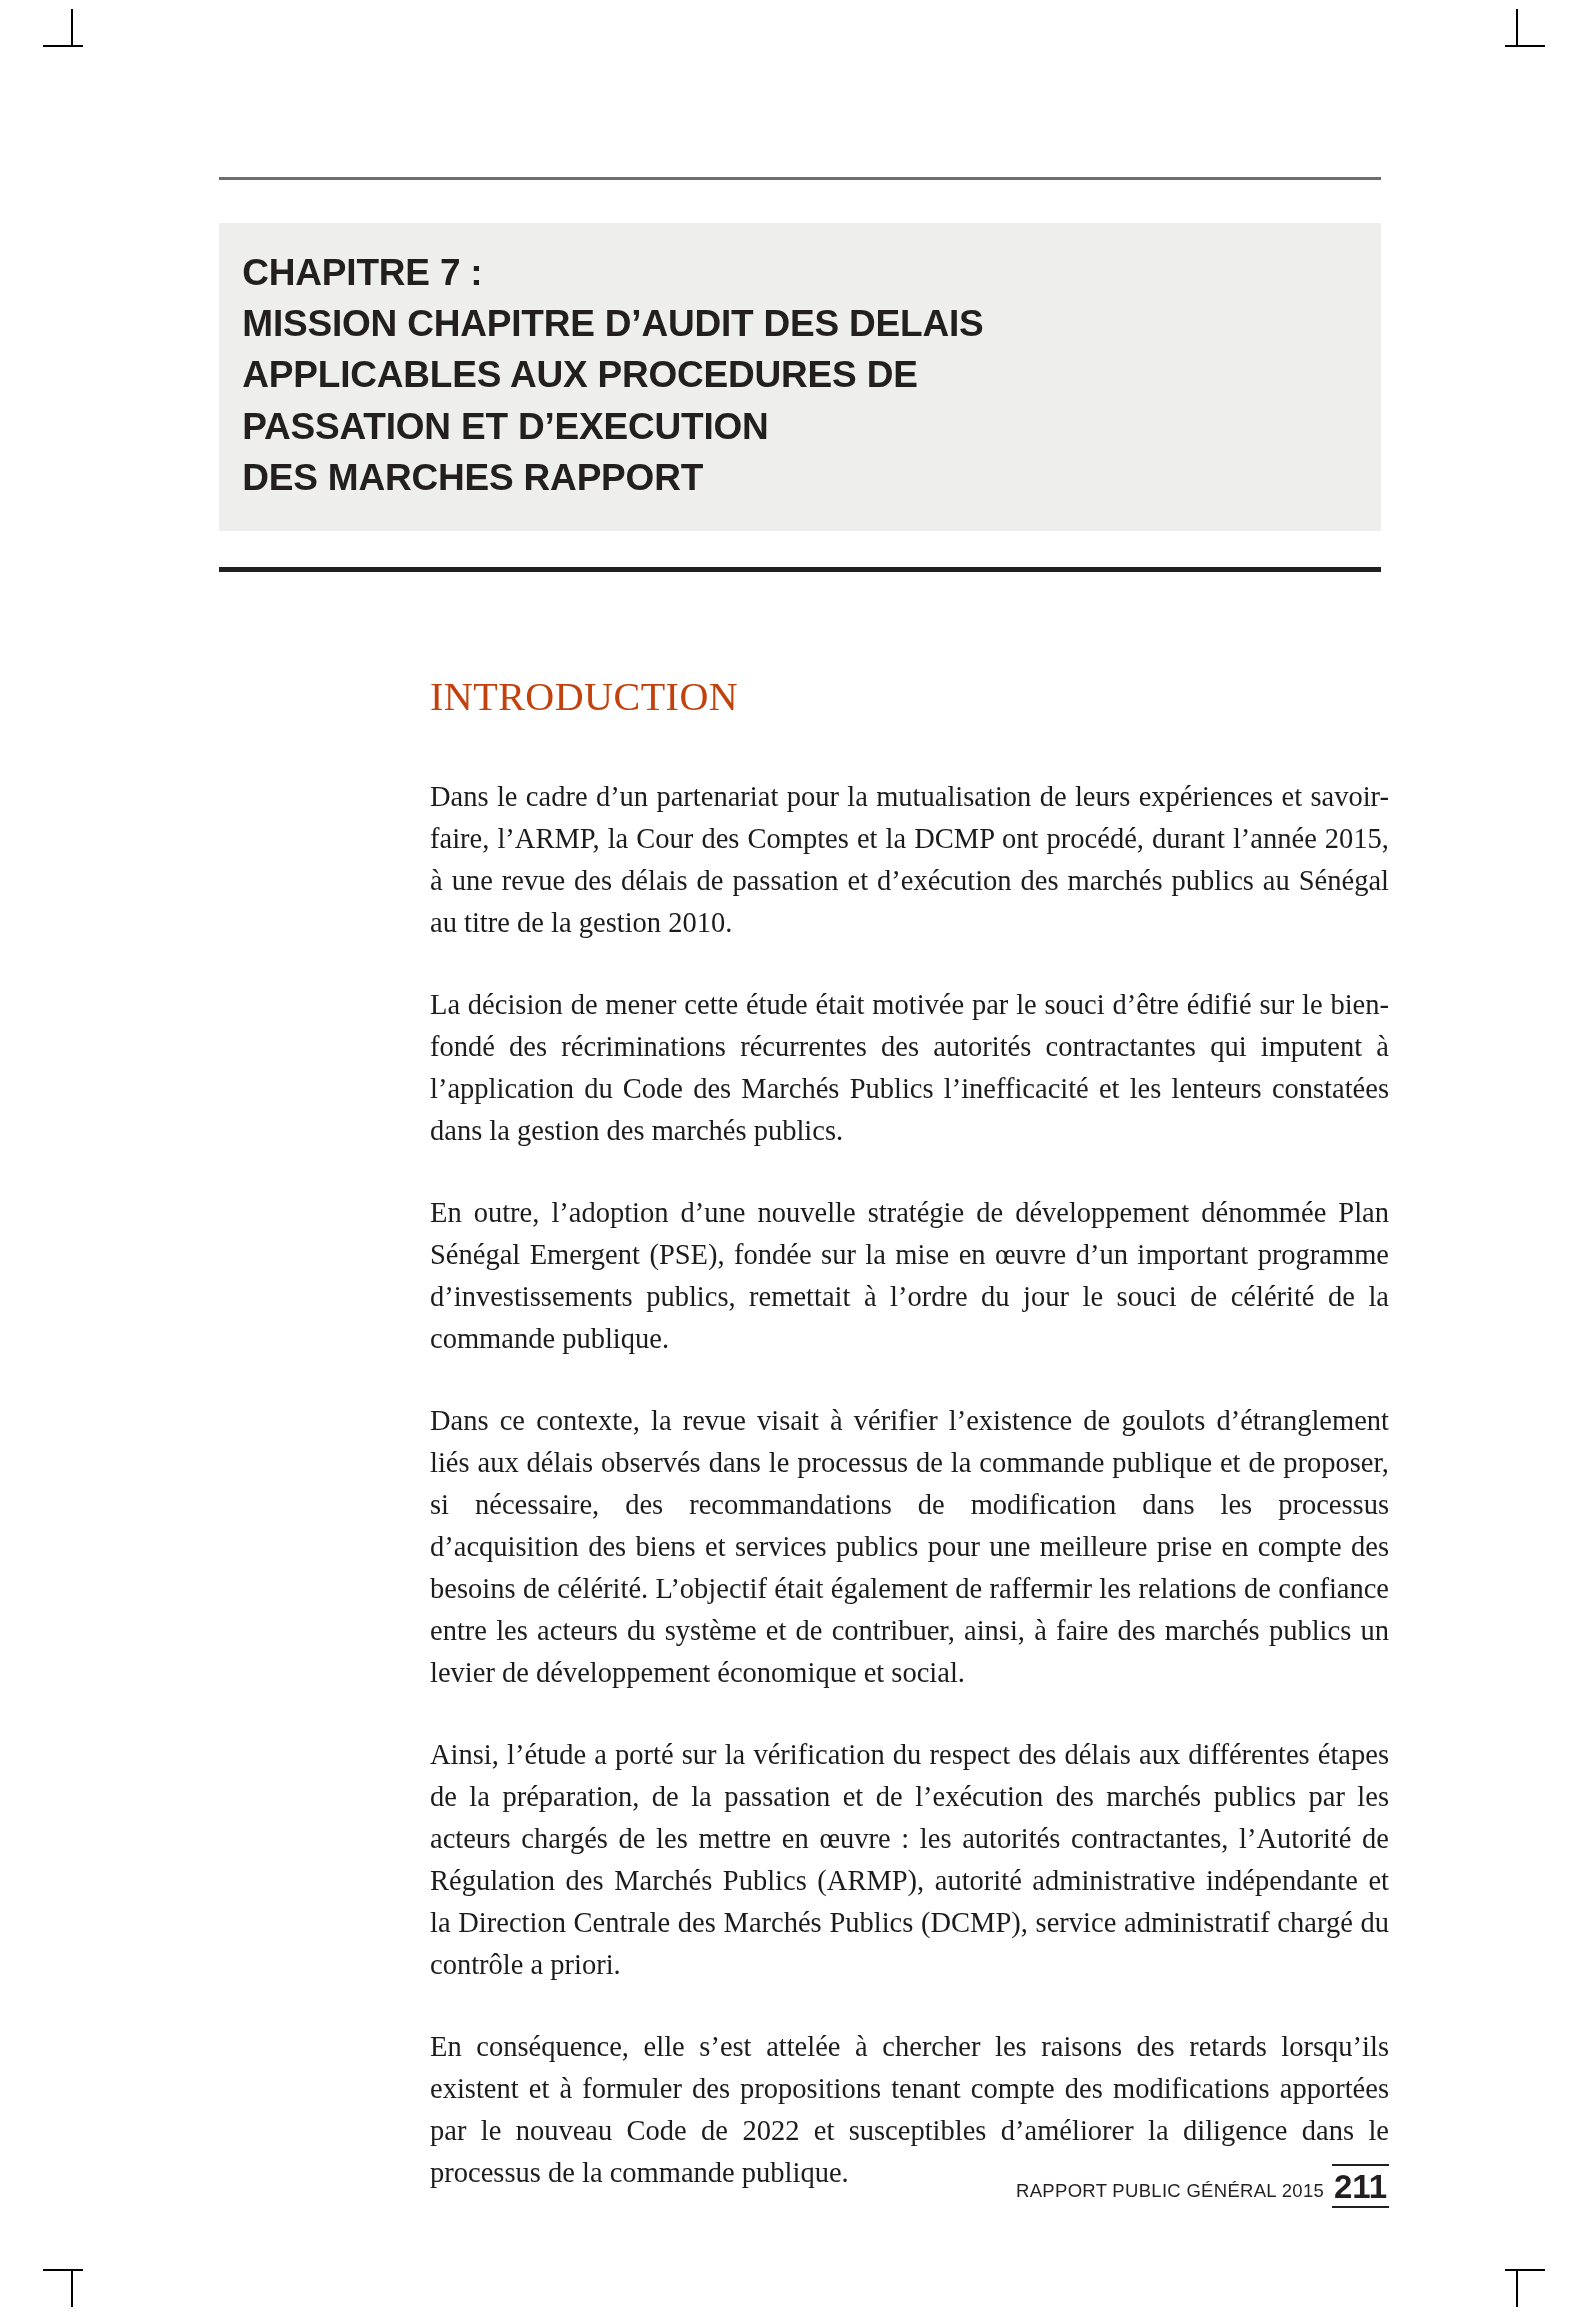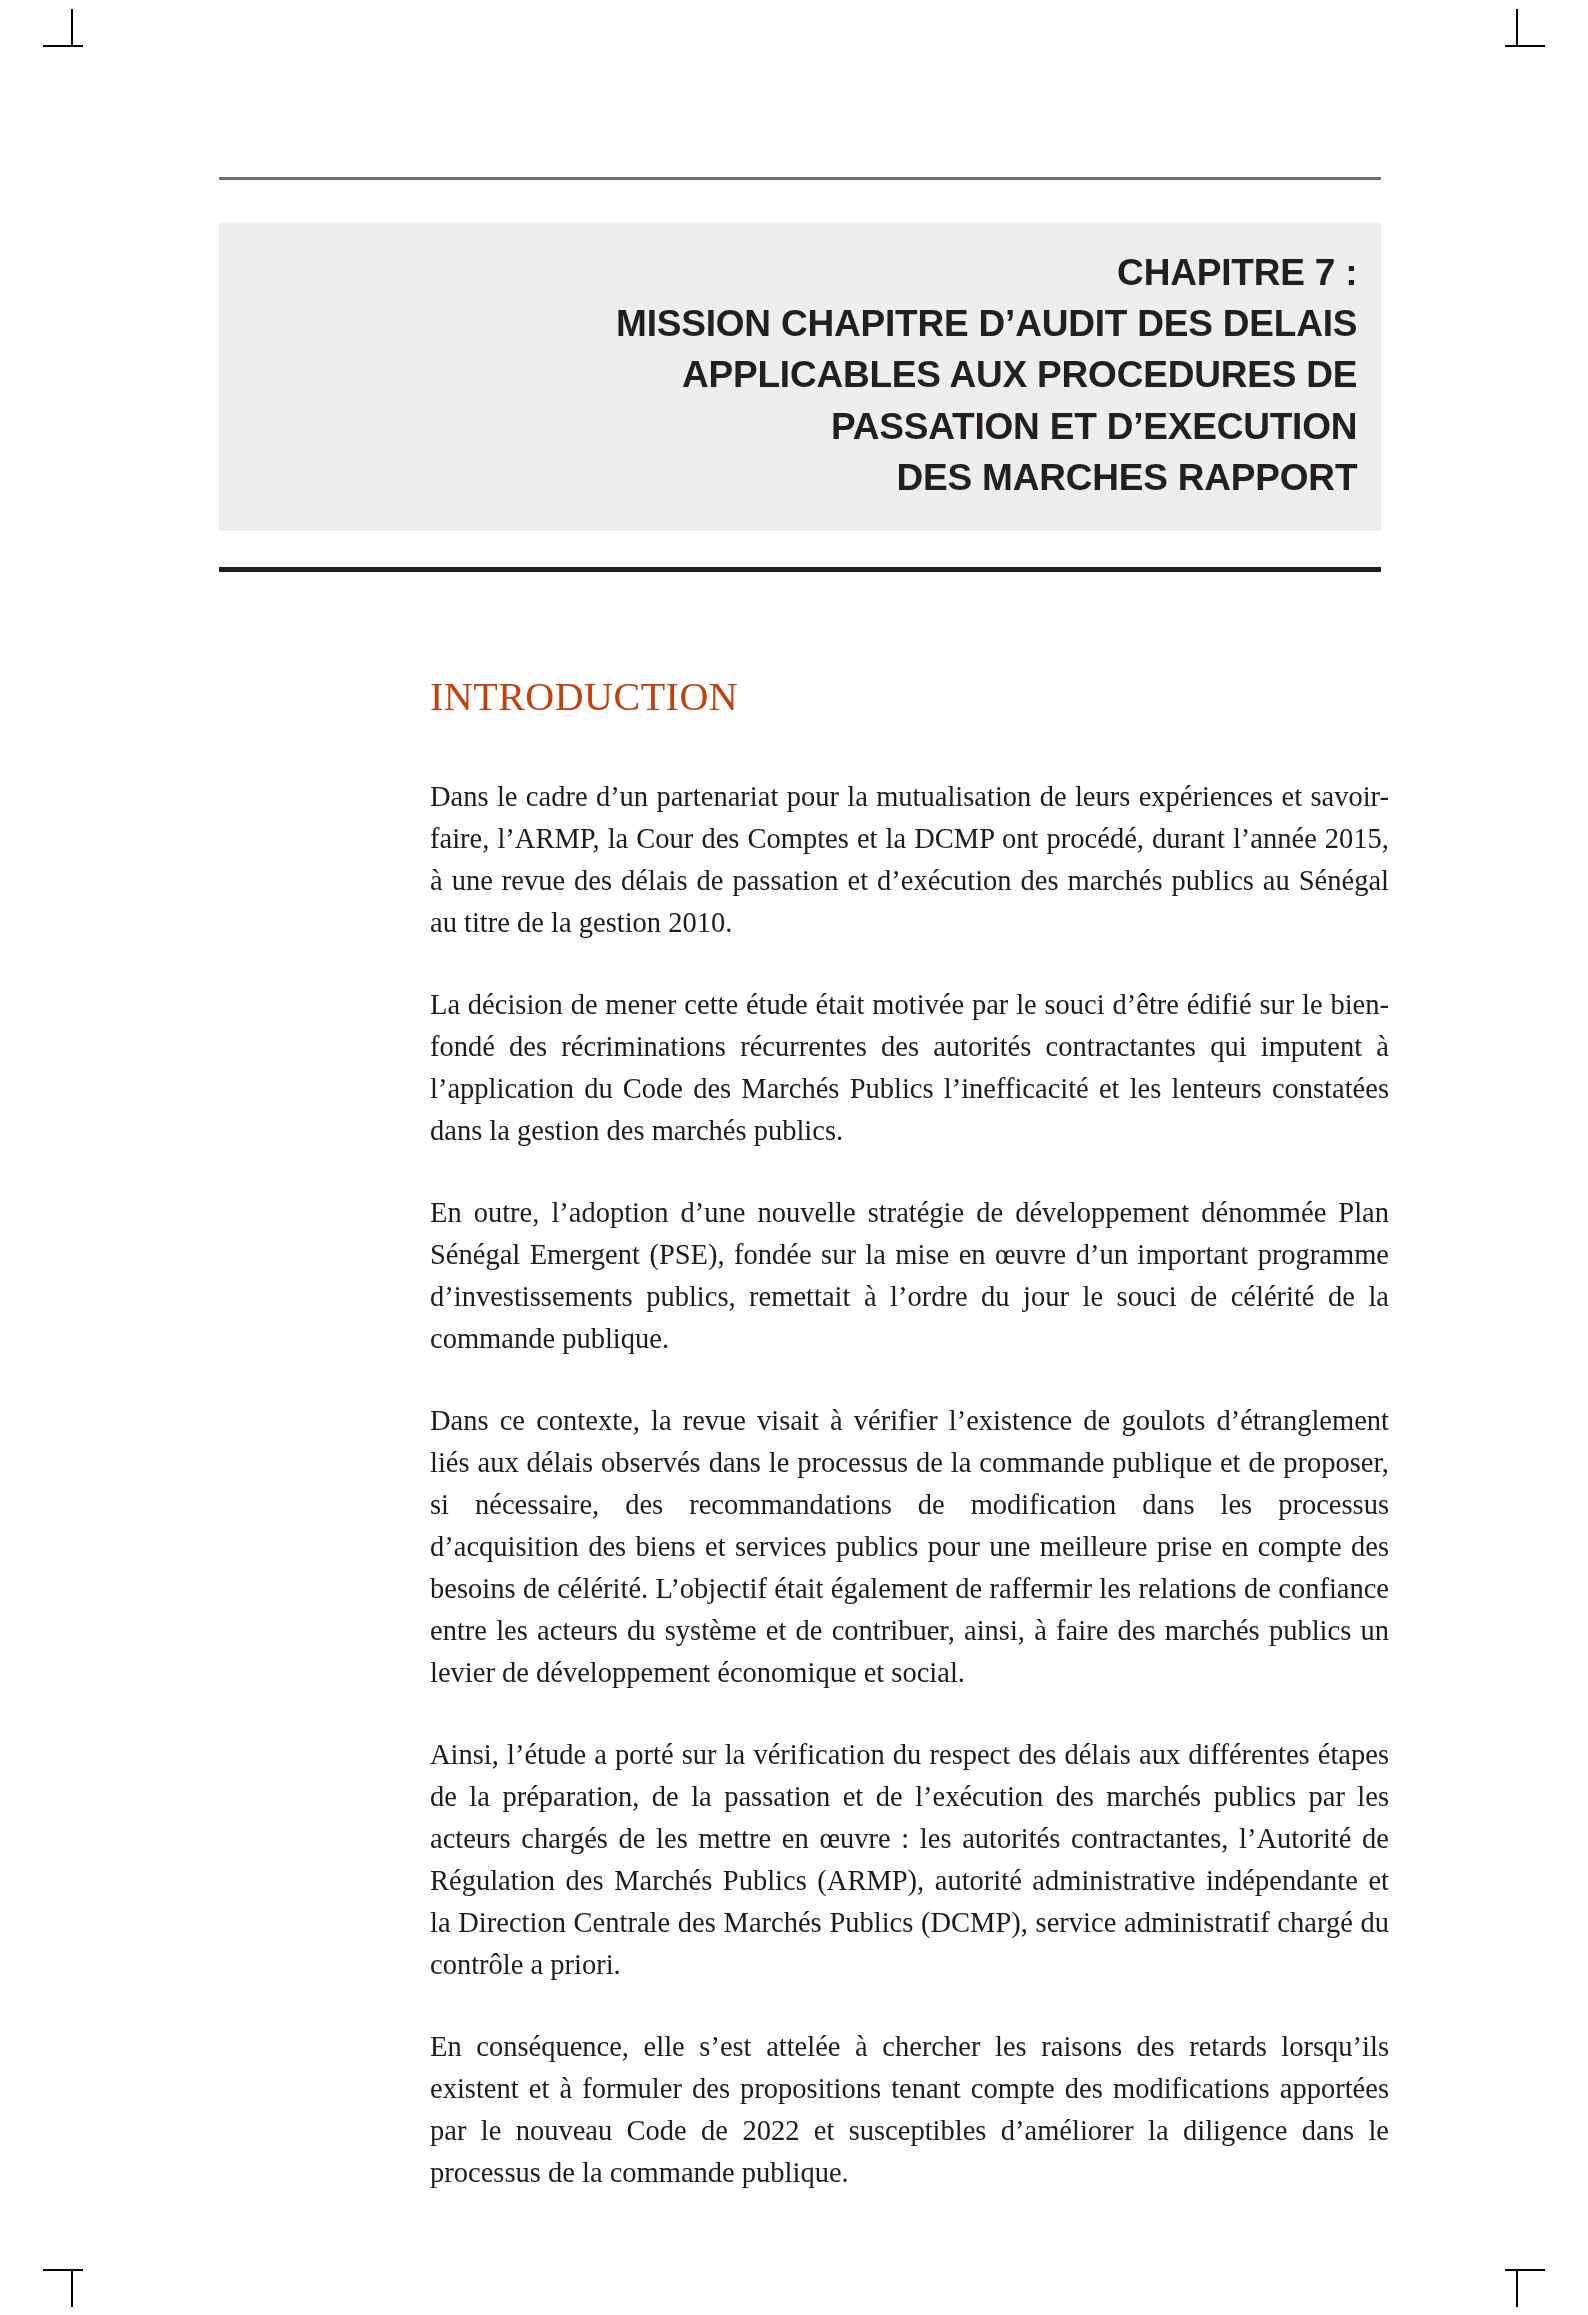--- a/index.html
+++ b/index.html
@@ -49,21 +49,21 @@
     background: #6e6e72;
   }
   .title-box {
     position: absolute;
     left: 1.8px;
     top: 223px;
     width: 1162px;
     background: #eeeeec;
     padding: 23.5px 23.5px 27px 23.5px;
     box-sizing: border-box;
-    text-align: right;
+    text-align: left;
   }
   .title-line {
     font-family: "Liberation Sans", sans-serif;
     font-weight: bold;
     font-size: 37px;
     line-height: 1.39;
     letter-spacing: -0.2px;
     color: #231f20;
     white-space: nowrap;
   }
@@ -168,15 +168,19 @@
 
   <div class="body-col">
     <p class="para">Dans le cadre d’un partenariat pour la mutualisation de leurs expériences et savoir-faire, l’ARMP, la Cour des Comptes et la DCMP ont procédé, durant l’année 2015, à une revue des délais de passation et d’exécution des marchés  publics au Sénégal au titre de la gestion 2010.</p>
     <p class="para">La décision de mener cette étude était motivée par le souci d’être édifié sur le bien-fondé des récriminations récurrentes des autorités contractantes qui imputent à l’application du Code des Marchés Publics l’inefficacité et les lenteurs constatées dans la gestion des marchés publics.</p>
     <p class="para">En outre, l’adoption d’une nouvelle stratégie de développement dénommée Plan Sénégal Emergent (PSE), fondée sur la mise en œuvre d’un important programme d’investissements publics, remettait à l’ordre du jour le souci de célérité de la commande publique.</p>
     <p class="para">Dans ce contexte, la revue visait à vérifier l’existence de goulots d’étranglement liés aux délais observés dans le processus de la commande publique et de proposer, si nécessaire, des recommandations de modification dans les processus d’acquisition des biens et services publics pour une meilleure prise en compte des besoins de célérité. L’objectif était également de raffermir les relations de confiance entre les acteurs du système et de contribuer, ainsi, à faire des marchés publics un levier de développement économique et social.</p>
     <p class="para">Ainsi, l’étude a porté sur la vérification du respect des délais aux différentes étapes de la préparation, de la passation et de l’exécution des marchés publics par les acteurs chargés de les mettre en œuvre : les autorités contractantes, l’Autorité de Régulation des Marchés Publics (ARMP), autorité administrative indépendante et la Direction Centrale des Marchés Publics (DCMP), service administratif chargé du contrôle a priori.</p>
     <p class="para">En conséquence, elle s’est attelée à chercher les raisons des retards lorsqu’ils existent et à formuler des propositions tenant compte des modifications apportées par le nouveau Code de 2022 et susceptibles d’améliorer la diligence dans le processus de la commande publique.</p>
   </div>
 
+  <div class="footer">
+    <span class="footer-label">RAPPORT PUBLIC GÉNÉRAL 2015</span>
+    <span class="footer-page">211</span>
+  </div>
 
 </div>
 
 
 </body></html>

